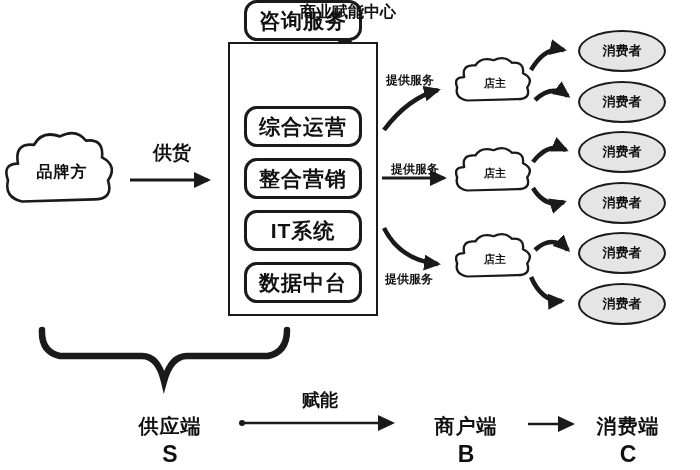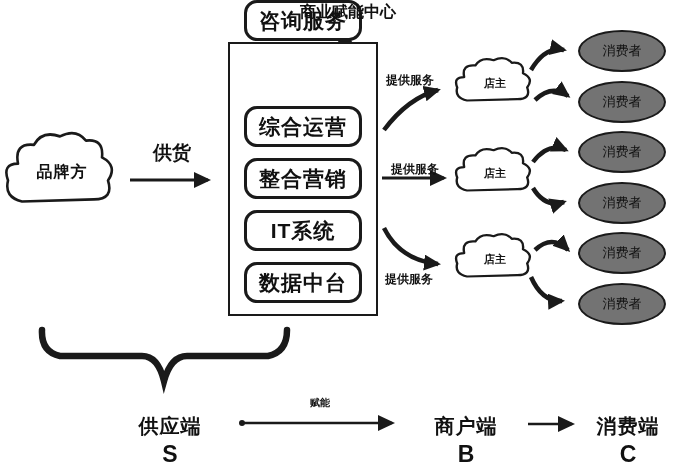--- a/index.html
+++ b/index.html
@@ -12,38 +12,38 @@
   .center-box{position:absolute;left:228px;top:42px;width:150px;height:274px;
     border:2px solid #1a1a1a;box-sizing:border-box;background:#ffffff;z-index:2;}
   .service{position:absolute;left:244px;width:118px;height:41px;border:3px solid #1a1a1a;
     border-radius:13px;box-sizing:border-box;display:flex;align-items:center;justify-content:center;
     font-size:21px;font-weight:bold;background:#ffffff;z-index:3;letter-spacing:1px;}
   .service:nth-of-type(1){top:54px;}
   .s2{top:106px;} .s3{top:158px;} .s4{top:210px;} .s5{top:262px;}
   
   .ellipse{position:absolute;left:578px;width:88px;height:42px;border:2.5px solid #1a1a1a;
     border-radius:50%;box-sizing:border-box;display:flex;align-items:center;justify-content:center;
-    font-size:13px;font-weight:normal;background:#737373;z-index:3;}
+    font-size:13px;font-weight:bold;background:#e5e5e5;z-index:3;}
   
   .cloud-wrap{position:absolute;z-index:3;}
   .cloud-wrap svg{display:block;}
   .cloud-label{position:absolute;left:0;top:4px;right:0;bottom:0;display:flex;
     align-items:center;justify-content:center;font-weight:bold;}
   .brand-cloud{left:2px;top:128px;width:120px;height:84px;}
   .brand-cloud .cloud-label{font-size:16px;letter-spacing:1px;}
   .shop-cloud{left:453px;width:84px;height:52px;}
   .shop-cloud .cloud-label{font-size:11px;}
   .shop1{top:55px;} .shop2{top:145px;} .shop3{top:231px;}
   
   .lbl{position:absolute;font-weight:bold;text-align:center;z-index:4;white-space:nowrap;}
   .title-lbl{left:300px;top:2px;width:96px;font-size:16px;}
   .supply-lbl{left:142px;top:140px;width:60px;font-size:19px;}
   .provide-lbl{width:62px;font-size:12px;}
   .p1{left:379px;top:72px;} .p2{left:384px;top:161px;} .p3{left:378px;top:271px;}
-  .empower-lbl{left:295px;top:396px;width:50px;font-size:10px;}
+  .empower-lbl{left:295px;top:388px;width:50px;font-size:18px;}
   .bottom-block{position:absolute;top:413px;text-align:center;z-index:4;}
   .bottom-block .big{font-size:20px;font-weight:bold;letter-spacing:1px;}
   .bottom-block .letter{font-size:23px;font-weight:bold;margin-top:1px;}
   .bb-supply{left:115px;width:110px;}
   .bb-merchant{left:424px;width:84px;}
   .bb-consumer{left:586px;width:84px;}
   
   .watermark{position:absolute;left:396px;top:429px;z-index:1;display:flex;align-items:center;gap:3px;}
   .wm-text{font-size:23px;white-space:nowrap;font-weight:normal;}
   .wm-gray{color:#bcbcbc;}

